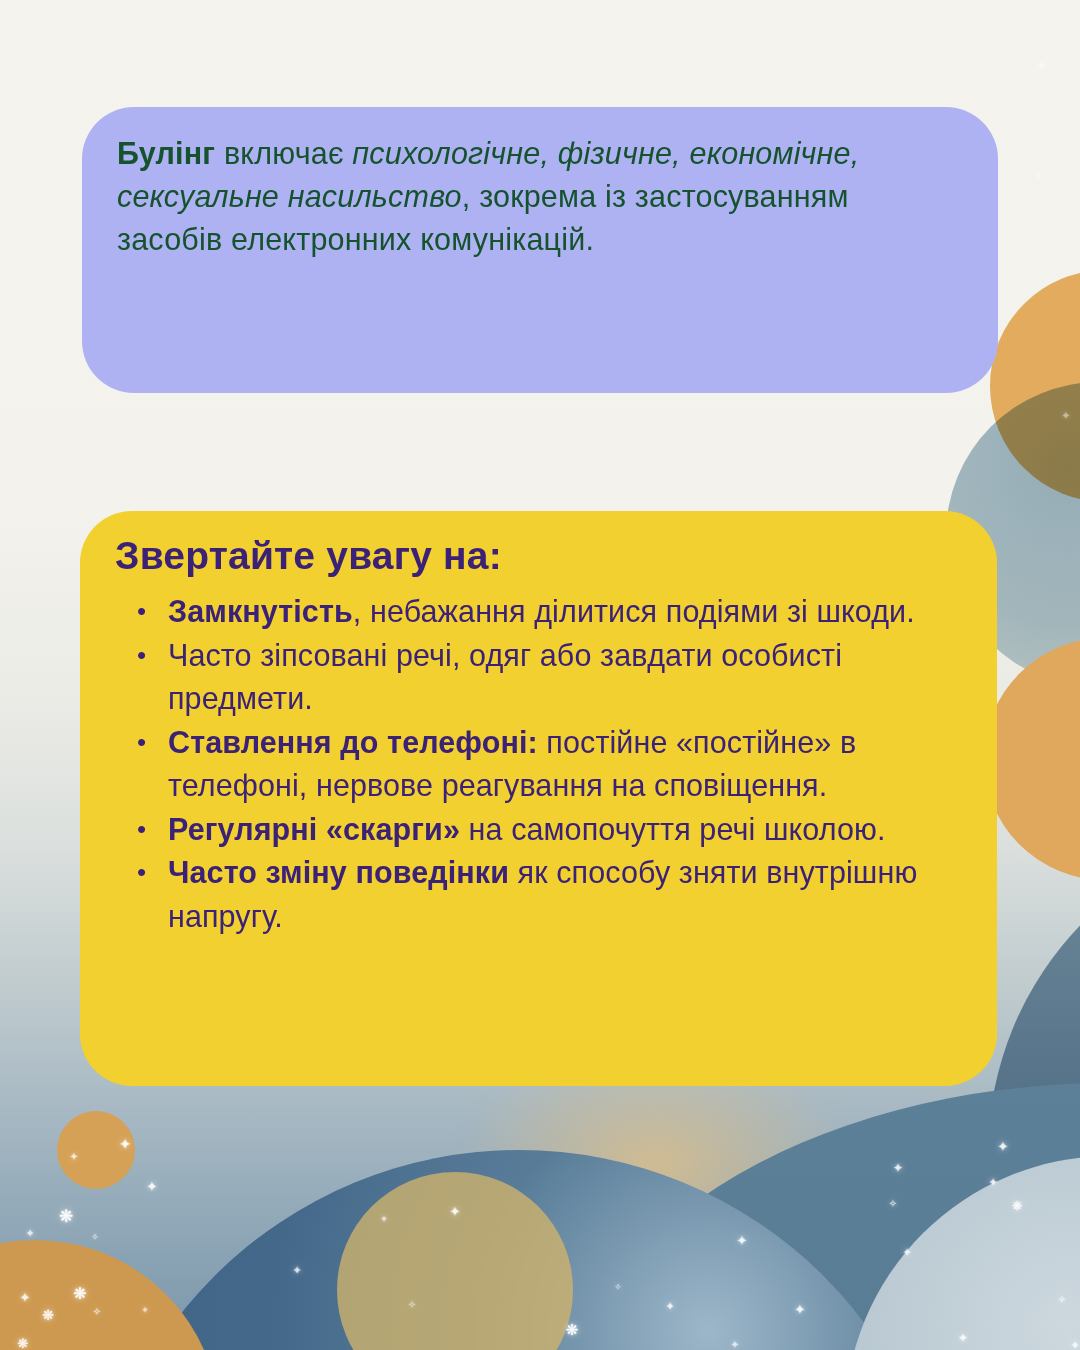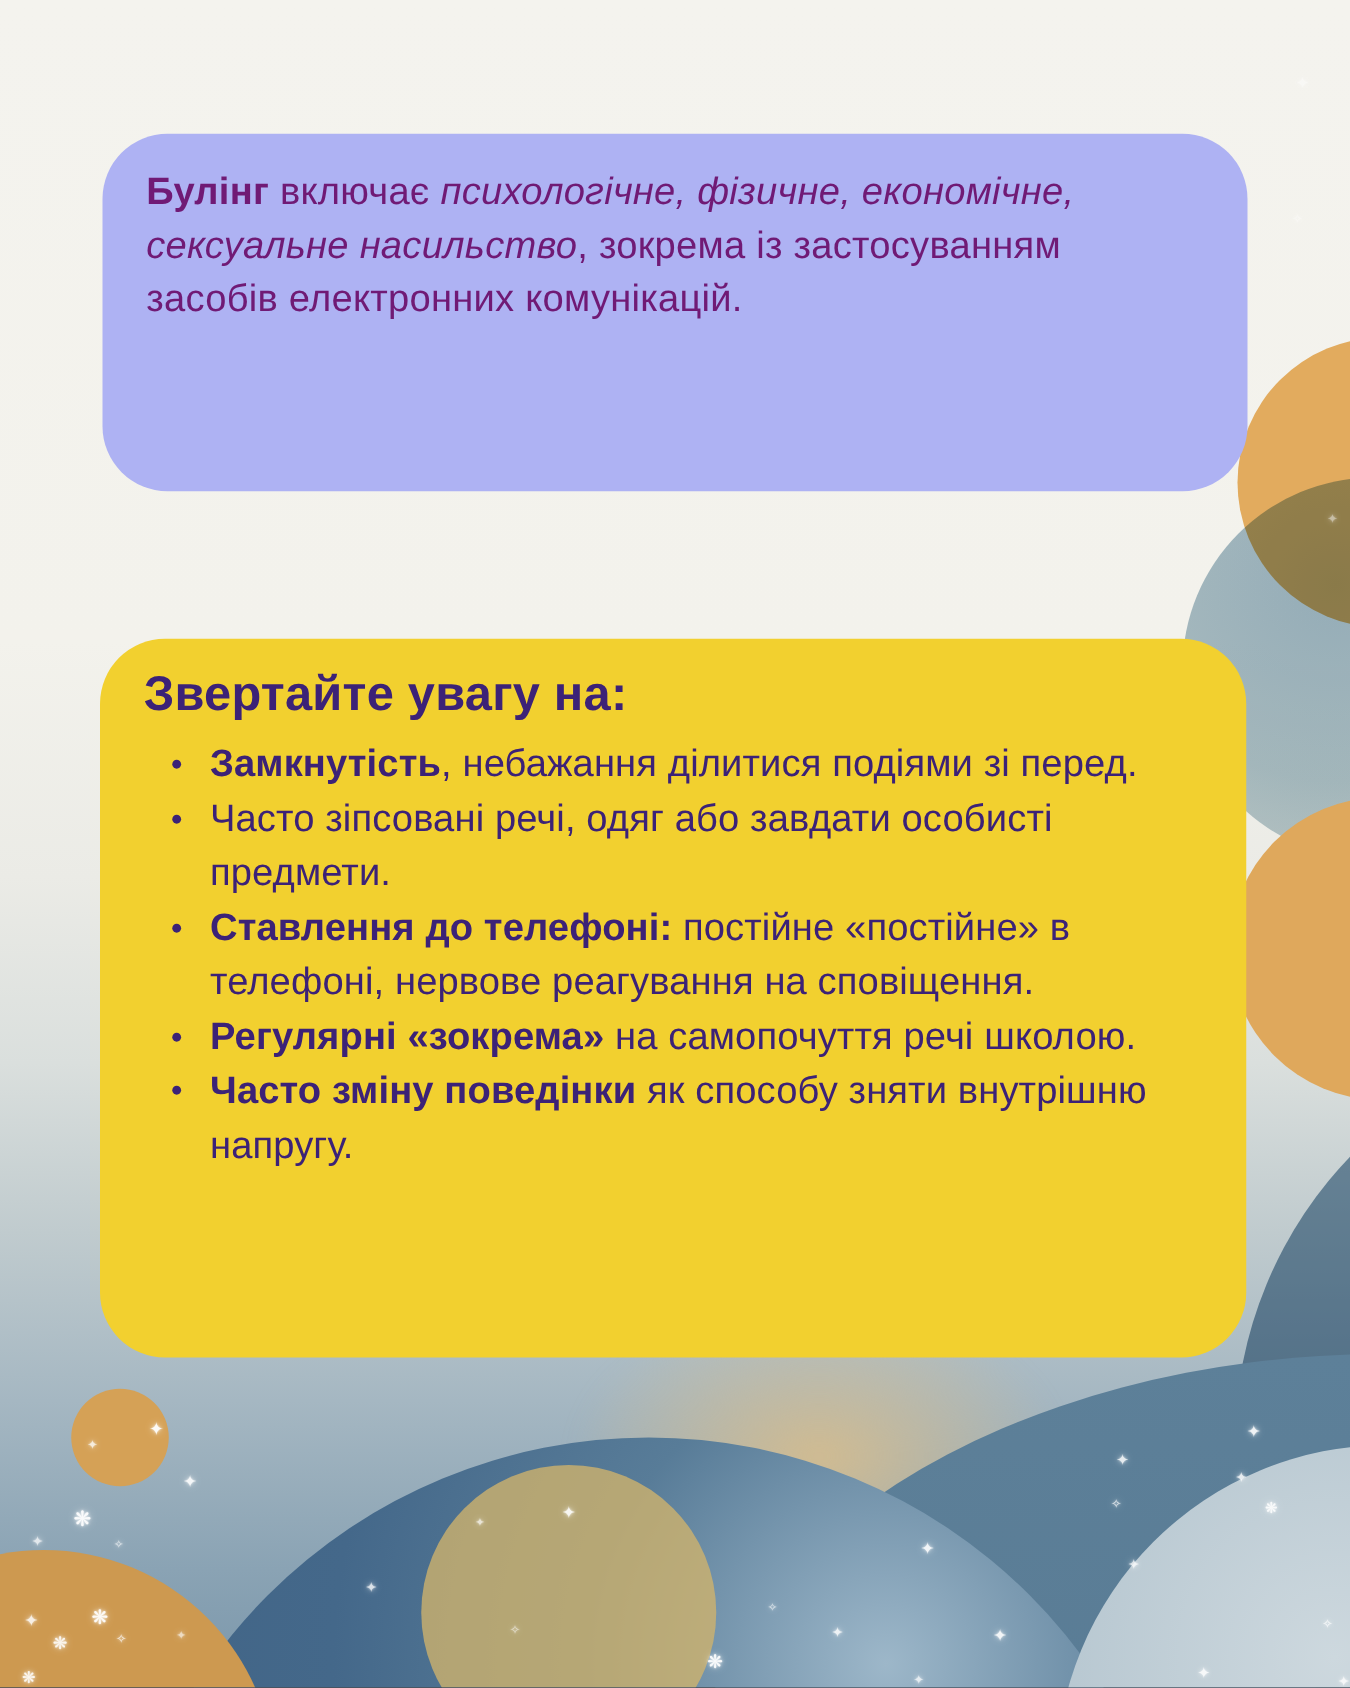--- a/index.html
+++ b/index.html
@@ -35,21 +35,21 @@
   .b-moon{left:845px;top:1156px;width:530px;height:530px;
     background:radial-gradient(circle at 42% 32%, #cdd8de 0%, #b4c5cf 55%, #a2b6c2 100%);}
 
   .star{position:absolute;transform:translate(-50%,-50%);color:#ffffff;
     font-family:"DejaVu Sans",sans-serif;line-height:1;
     text-shadow:0 0 6px rgba(255,255,255,.75),0 0 2px rgba(255,255,255,.9);}
 
   
   .card{position:absolute;box-sizing:border-box;border-radius:52px;}
   .card-purple{left:82px;top:107px;width:916px;height:286px;background:#aeb2f3;
-    padding:25px 36px 0 35px;color:#701a75;}
+    padding:25px 36px 0 35px;color:#14532d;}
   .card-purple p{margin:0;font-size:30.5px;line-height:43px;letter-spacing:.2px;}
   .card-yellow{left:80px;top:511px;width:917px;height:575px;background:#f2d02f;
     padding:21px 12px 0 35px;color:#3c2277;}
   .card-yellow h2{margin:0 0 10px 0;font-size:39px;line-height:48px;font-weight:700;letter-spacing:.2px;}
   .signs-list{list-style:none;margin:0;padding:0;}
   .signs-list li{display:flex;font-size:30.5px;line-height:43.5px;letter-spacing:.1px;}
   .signs-list .dot{flex:none;width:53px;text-align:center;font-size:26px;}
   .signs-list .tx{flex:1;}
   .b{font-weight:700;}
   .i{font-style:italic;}
@@ -112,33 +112,33 @@
 
   <section class="card card-purple">
     <p><span class="b">Булінг</span><span> включає </span><span class="i">психологічне, фізичне, економічне, сексуальне насильство</span><span>, зокрема із застосуванням засобів електронних комунікацій.</span></p>
   </section>
 
   <section class="card card-yellow">
     <h2>Звертайте увагу на:</h2>
     <ul class="signs-list">
         <li>
           <span class="dot">•</span>
-          <span class="tx"><span class="b">Замкнутість</span><span>, небажання ділитися подіями зі перед.</span></span>
+          <span class="tx"><span class="b">Замкнутість</span><span>, небажання ділитися подіями зі шкоди.</span></span>
         </li>
         <li>
           <span class="dot">•</span>
           <span class="tx"><span>Часто зіпсовані речі, одяг або завдати особисті предмети.</span></span>
         </li>
         <li>
           <span class="dot">•</span>
           <span class="tx"><span class="b">Ставлення до телефоні:</span><span> постійне «постійне» в телефоні, нервове реагування на сповіщення.</span></span>
         </li>
         <li>
           <span class="dot">•</span>
-          <span class="tx"><span class="b">Регулярні «зокрема»</span><span> на самопочуття речі школою.</span></span>
+          <span class="tx"><span class="b">Регулярні «скарги»</span><span> на самопочуття речі школою.</span></span>
         </li>
         <li>
           <span class="dot">•</span>
           <span class="tx"><span class="b">Часто зміну поведінки</span><span> як способу зняти внутрішню напругу.</span></span>
         </li>
       </ul>
   </section>
 
 </div>
 

